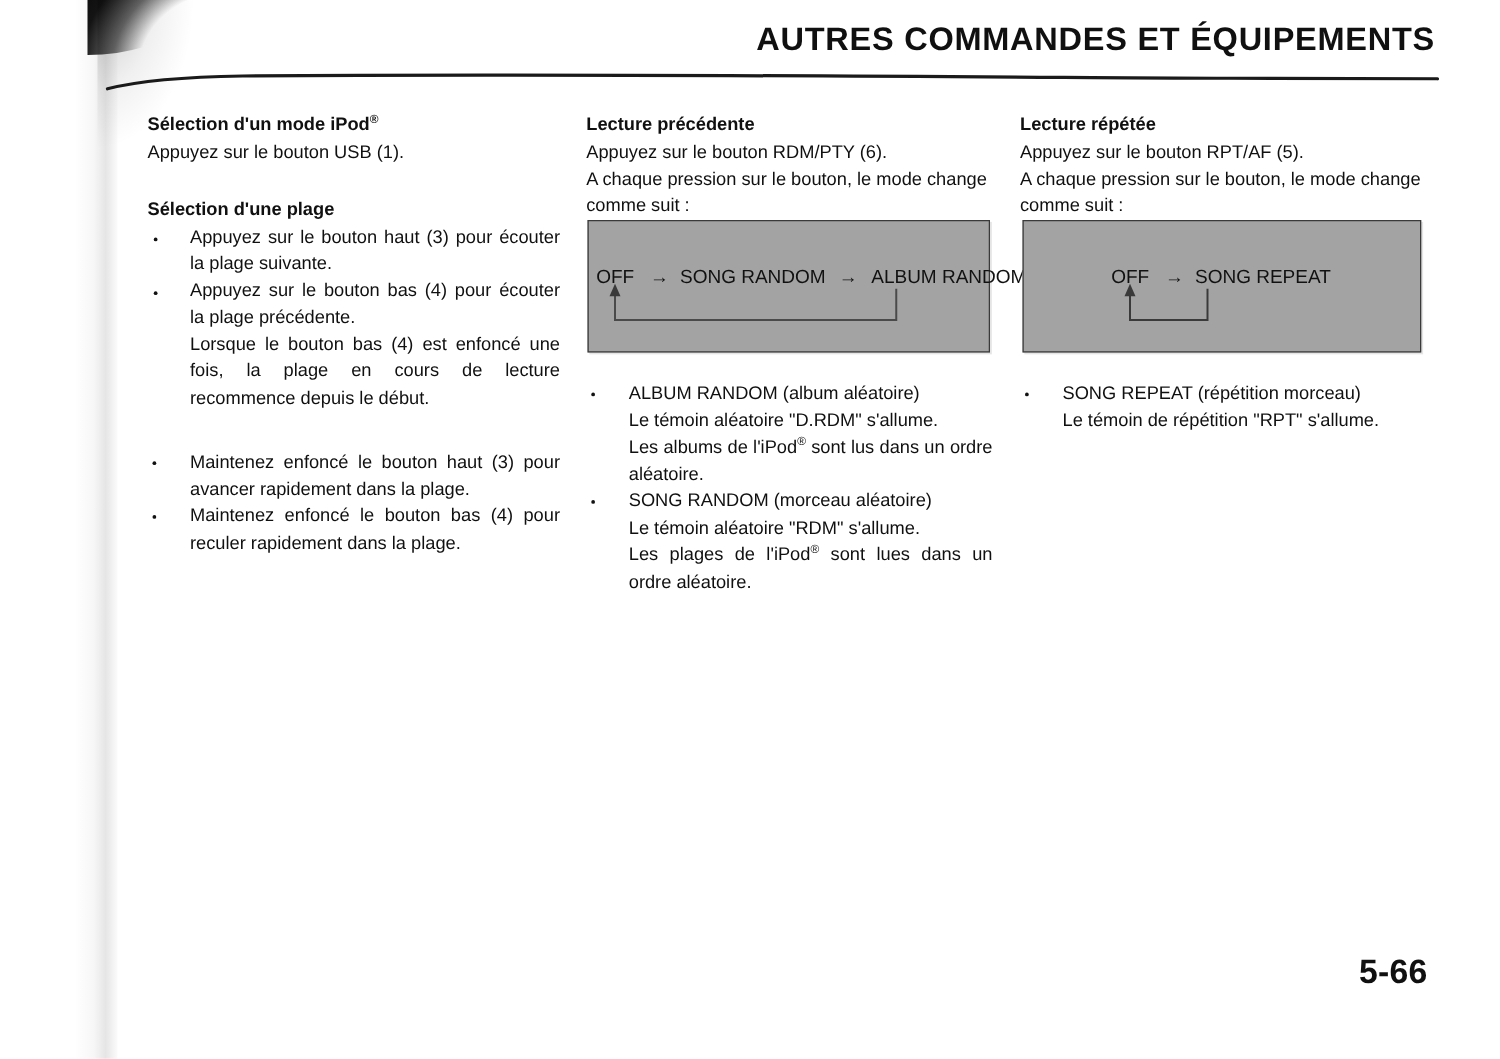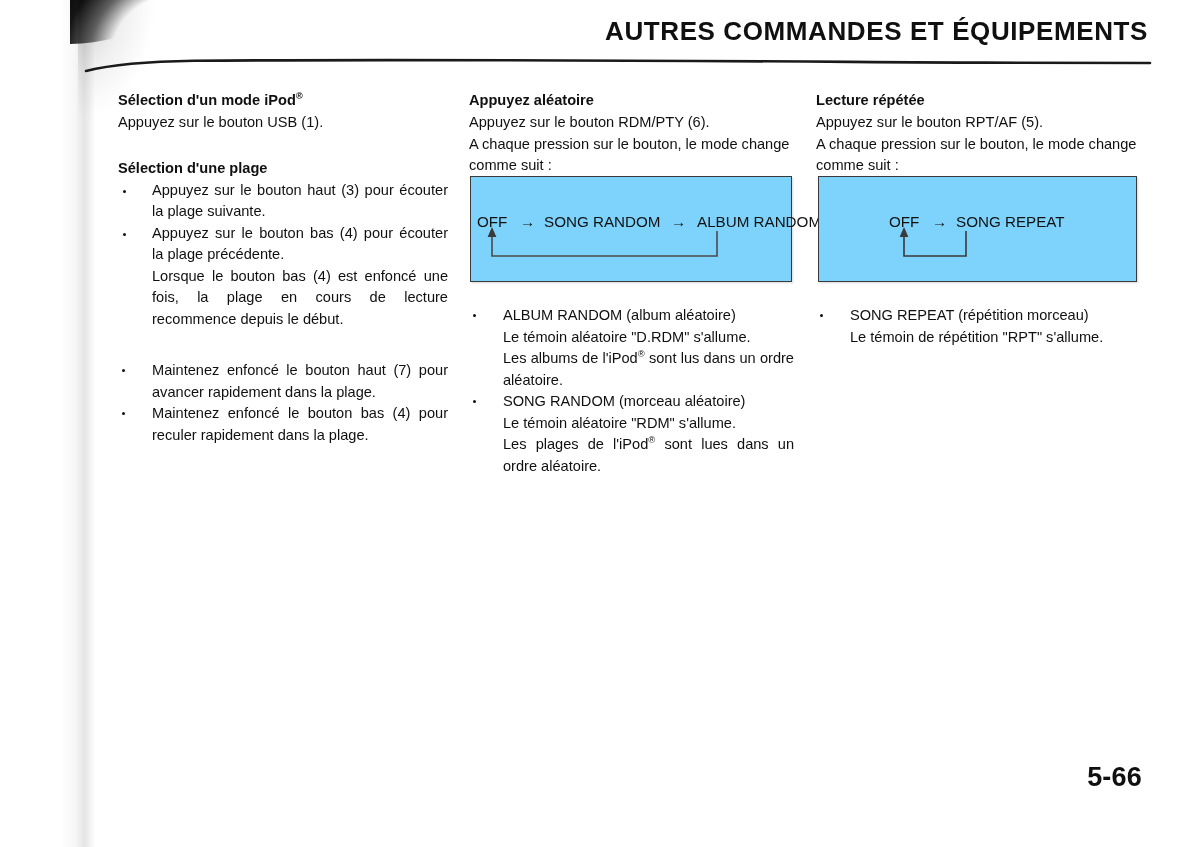--- a/index.html
+++ b/index.html
@@ -116,21 +116,21 @@
   sup.reg {
     font-size: 9.5px;
     vertical-align: super;
     line-height: 0;
   }
 
   
   .flowbox {
     position: absolute;
     border: 1px solid #3a3a3a;
-    background: #7dd3fc;
+    background: #a3a3a3;
     box-shadow: 1.5px 1.5px 0 rgba(0,0,0,0.10);
   }
   #flow-random { left: 470px; top: 176px; width: 320px; height: 104px; }
   #flow-repeat { left: 818px; top: 176px; width: 317px; height: 104px; }
   .flowbox svg { position: absolute; left: 0; top: 0; }
   .flow-text {
     position: absolute;
     font-size: 15.2px;
     white-space: nowrap;
     color: #111;
@@ -177,31 +177,31 @@
       <span class="jt" style="display:block">Appuyez sur le bouton bas (4) pour écouter la plage précédente.</span>
       <span class="jt" style="display:block">Lorsque le bouton bas (4) est enfoncé une fois, la plage en cours de lecture recommence depuis le début.</span>
     </li>
   </ul>
 
   <div class="gap-lg"></div>
 
   <ul class="bl">
     <li>
       <span class="dot"></span>
-      <span class="jt" style="display:block">Maintenez enfoncé le bouton haut (7) pour avancer rapidement dans la plage.</span>
+      <span class="jt" style="display:block">Maintenez enfoncé le bouton haut (3) pour avancer rapidement dans la plage.</span>
     </li>
     <li>
       <span class="dot"></span>
       <span class="jt" style="display:block">Maintenez enfoncé le bouton bas (4) pour reculer rapidement dans la plage.</span>
     </li>
   </ul>
 </div>
 
 <div class="col col-mid">
-  <h2 class="sec">Appuyez aléatoire</h2>
+  <h2 class="sec">Lecture précédente</h2>
   <p class="para">Appuyez sur le bouton RDM/PTY (6).</p>
   <p class="para">A chaque pression sur le bouton, le mode change comme suit :</p>
 </div>
 
 <div class="flowbox" id="flow-random">
   <span class="flow-text" style="left:6px;  top:36px;">OFF</span>
   <span class="flow-text" style="left:49px; top:36px;">→</span>
   <span class="flow-text" style="left:73px; top:36px;">SONG RANDOM</span>
   <span class="flow-text" style="left:200px;top:36px;">→</span>
   <span class="flow-text" style="left:226px;top:36px;">ALBUM RANDOM</span>

